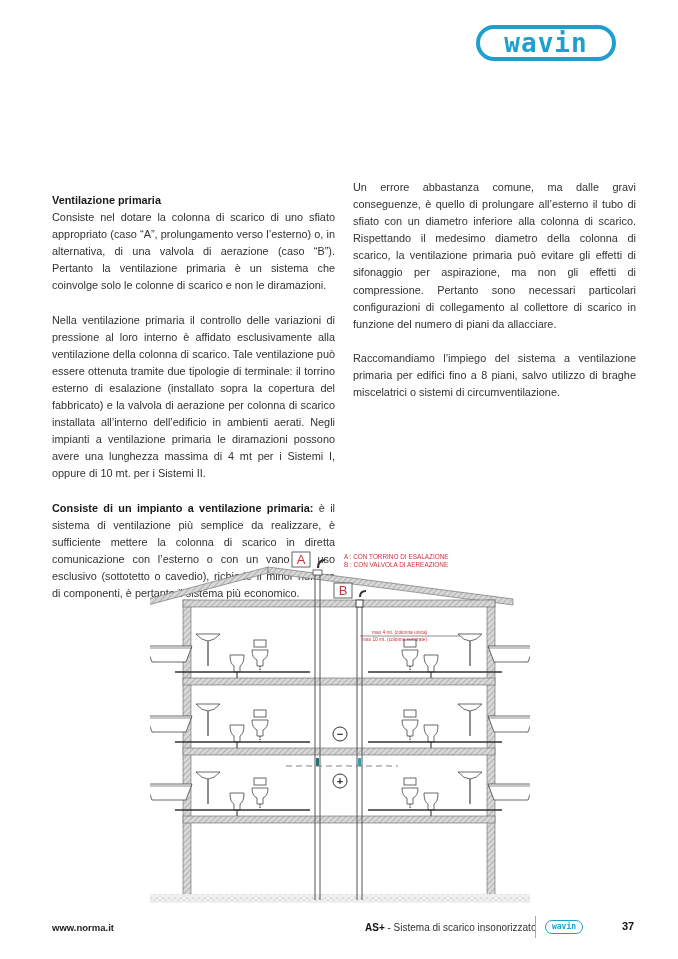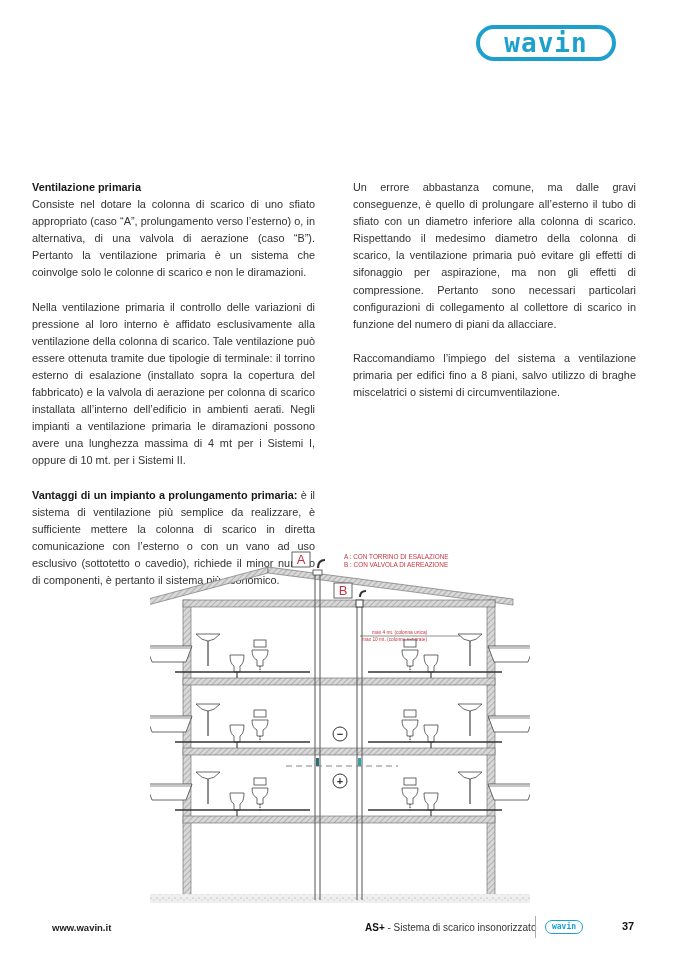--- a/index.html
+++ b/index.html
@@ -13,21 +13,21 @@
     display: flex; align-items: center; justify-content: center;
     color: #1ea0cf; font-family: "DejaVu Sans Mono", monospace; font-weight: bold;
     font-size: 26px; letter-spacing: 1px; line-height: 1;
   }
   .col {
     position: absolute; top: 179px; width: 283px;
     font-size: 10.9px; line-height: 17.1px; text-align: justify; color: #333;
   }
   .col p { margin: 0 0 17px 0; }
   .col .h { font-weight: bold; color: #1a1a1a; }
-  .col-left { left: 32px; }
+  .col-left { left: 52px; margin-top: 13px; }
   .col-right { left: 353px; }
 
   .diagram { position: absolute; left: 150px; top: 548px; width: 380px; height: 355px; }
 
   .footer-url { position: absolute; left: 52px; top: 922px; font-size: 9.5px; font-weight: bold; color: #222; }
   .footer-title { position: absolute; left: 365px; top: 922px; font-size: 10px; color: #333; }
   .footer-title b { color: #111; }
   .footer-sep { position: absolute; left: 535px; top: 916px; width: 1px; height: 22px; background: #aaa; }
   .footer-logo {
     position: absolute; left: 545px; top: 920px; width: 38px; height: 14px;
@@ -44,21 +44,21 @@
     <span>wavin</span>
   </div>
 
 <div class="col col-left">
   <p>
     <span class="h">Ventilazione primaria</span><br>
     <span>Consiste nel dotare la colonna di scarico di uno sfiato appropriato (caso “A”, prolungamento verso l’esterno) o, in alternativa, di una valvola di aerazione (caso “B”). Pertanto la ventilazione primaria  è un sistema che coinvolge solo le colonne di scarico e non le diramazioni.</span>
   </p>
   <p>Nella ventilazione primaria il controllo delle variazioni di pressione al loro interno è affidato esclusivamente alla ventilazione della colonna di scarico. Tale ventilazione può essere ottenuta tramite due tipologie di terminale: il torrino esterno di esalazione (installato sopra la copertura del fabbricato) e la valvola di aerazione per colonna di scarico installata all’interno dell’edificio in ambienti aerati. Negli impianti a ventilazione primaria le diramazioni possono avere una lunghezza massima di 4 mt per i Sistemi I, oppure di 10 mt. per i Sistemi II.</p>
   <p>
-    <span class="h">Vantaggi di un impianto a prolungamento primaria:</span><span> è il sistema di ventilazione più semplice da realizzare, è sufficiente mettere la colonna di scarico in diretta comunicazione con l’esterno o con un vano ad uso esclusivo (sottotetto o cavedio), richiede il minor numero di componenti, è pertanto il sistema più economico.</span>
+    <span class="h">Consiste di un impianto a ventilazione primaria:</span><span> è il sistema di ventilazione più semplice da realizzare, è sufficiente mettere la colonna di scarico in diretta comunicazione con l’esterno o con un vano ad uso esclusivo (sottotetto o cavedio), richiede il minor numero di componenti, è pertanto il sistema più economico.</span>
   </p>
 </div>
 
 <div class="col col-right">
   <p>Un errore abbastanza comune, ma dalle gravi conseguenze, è quello di prolungare all’esterno il tubo di sfiato con un diametro inferiore alla colonna di scarico.  Rispettando il medesimo diametro della colonna di scarico, la ventilazione primaria può evitare gli effetti di sifonaggio per aspirazione, ma non gli effetti di compressione. Pertanto sono necessari particolari configurazioni di collegamento al collettore di scarico in funzione del numero di piani da allacciare.</p>
   <p>Raccomandiamo l’impiego del sistema a ventilazione primaria per edifici fino a 8 piani, salvo utilizzo di braghe miscelatrici o sistemi di circumventilazione.</p>
 </div>
 
 <svg class="diagram" viewBox="0 0 380 355" width="380" height="355" xmlns="http://www.w3.org/2000/svg">
   <defs>
@@ -151,19 +151,19 @@
   <g>
     <circle cx="190" cy="186" r="7" fill="#fff" stroke="#333" stroke-width="1"></circle>
     <text x="190" y="190" text-anchor="middle" font-family="Liberation Sans, sans-serif" font-size="11" font-weight="bold" fill="#333">−</text>
   </g>
   <g>
     <circle cx="190" cy="233" r="7" fill="#fff" stroke="#333" stroke-width="1"></circle>
     <text x="190" y="237" text-anchor="middle" font-family="Liberation Sans, sans-serif" font-size="11" font-weight="bold" fill="#333">+</text>
   </g>
 </svg>
 
-<div class="footer-url">www.wavin.it</div>
+<div class="footer-url">www.norma.it</div>
 <div class="footer-title"><b>AS+</b><span> - Sistema di scarico insonorizzato</span></div>
 <div class="footer-sep"></div>
 <div class="footer-logo">
     <span>wavin</span>
   </div>
 <div class="footer-page">37</div>
 
 </body></html>

